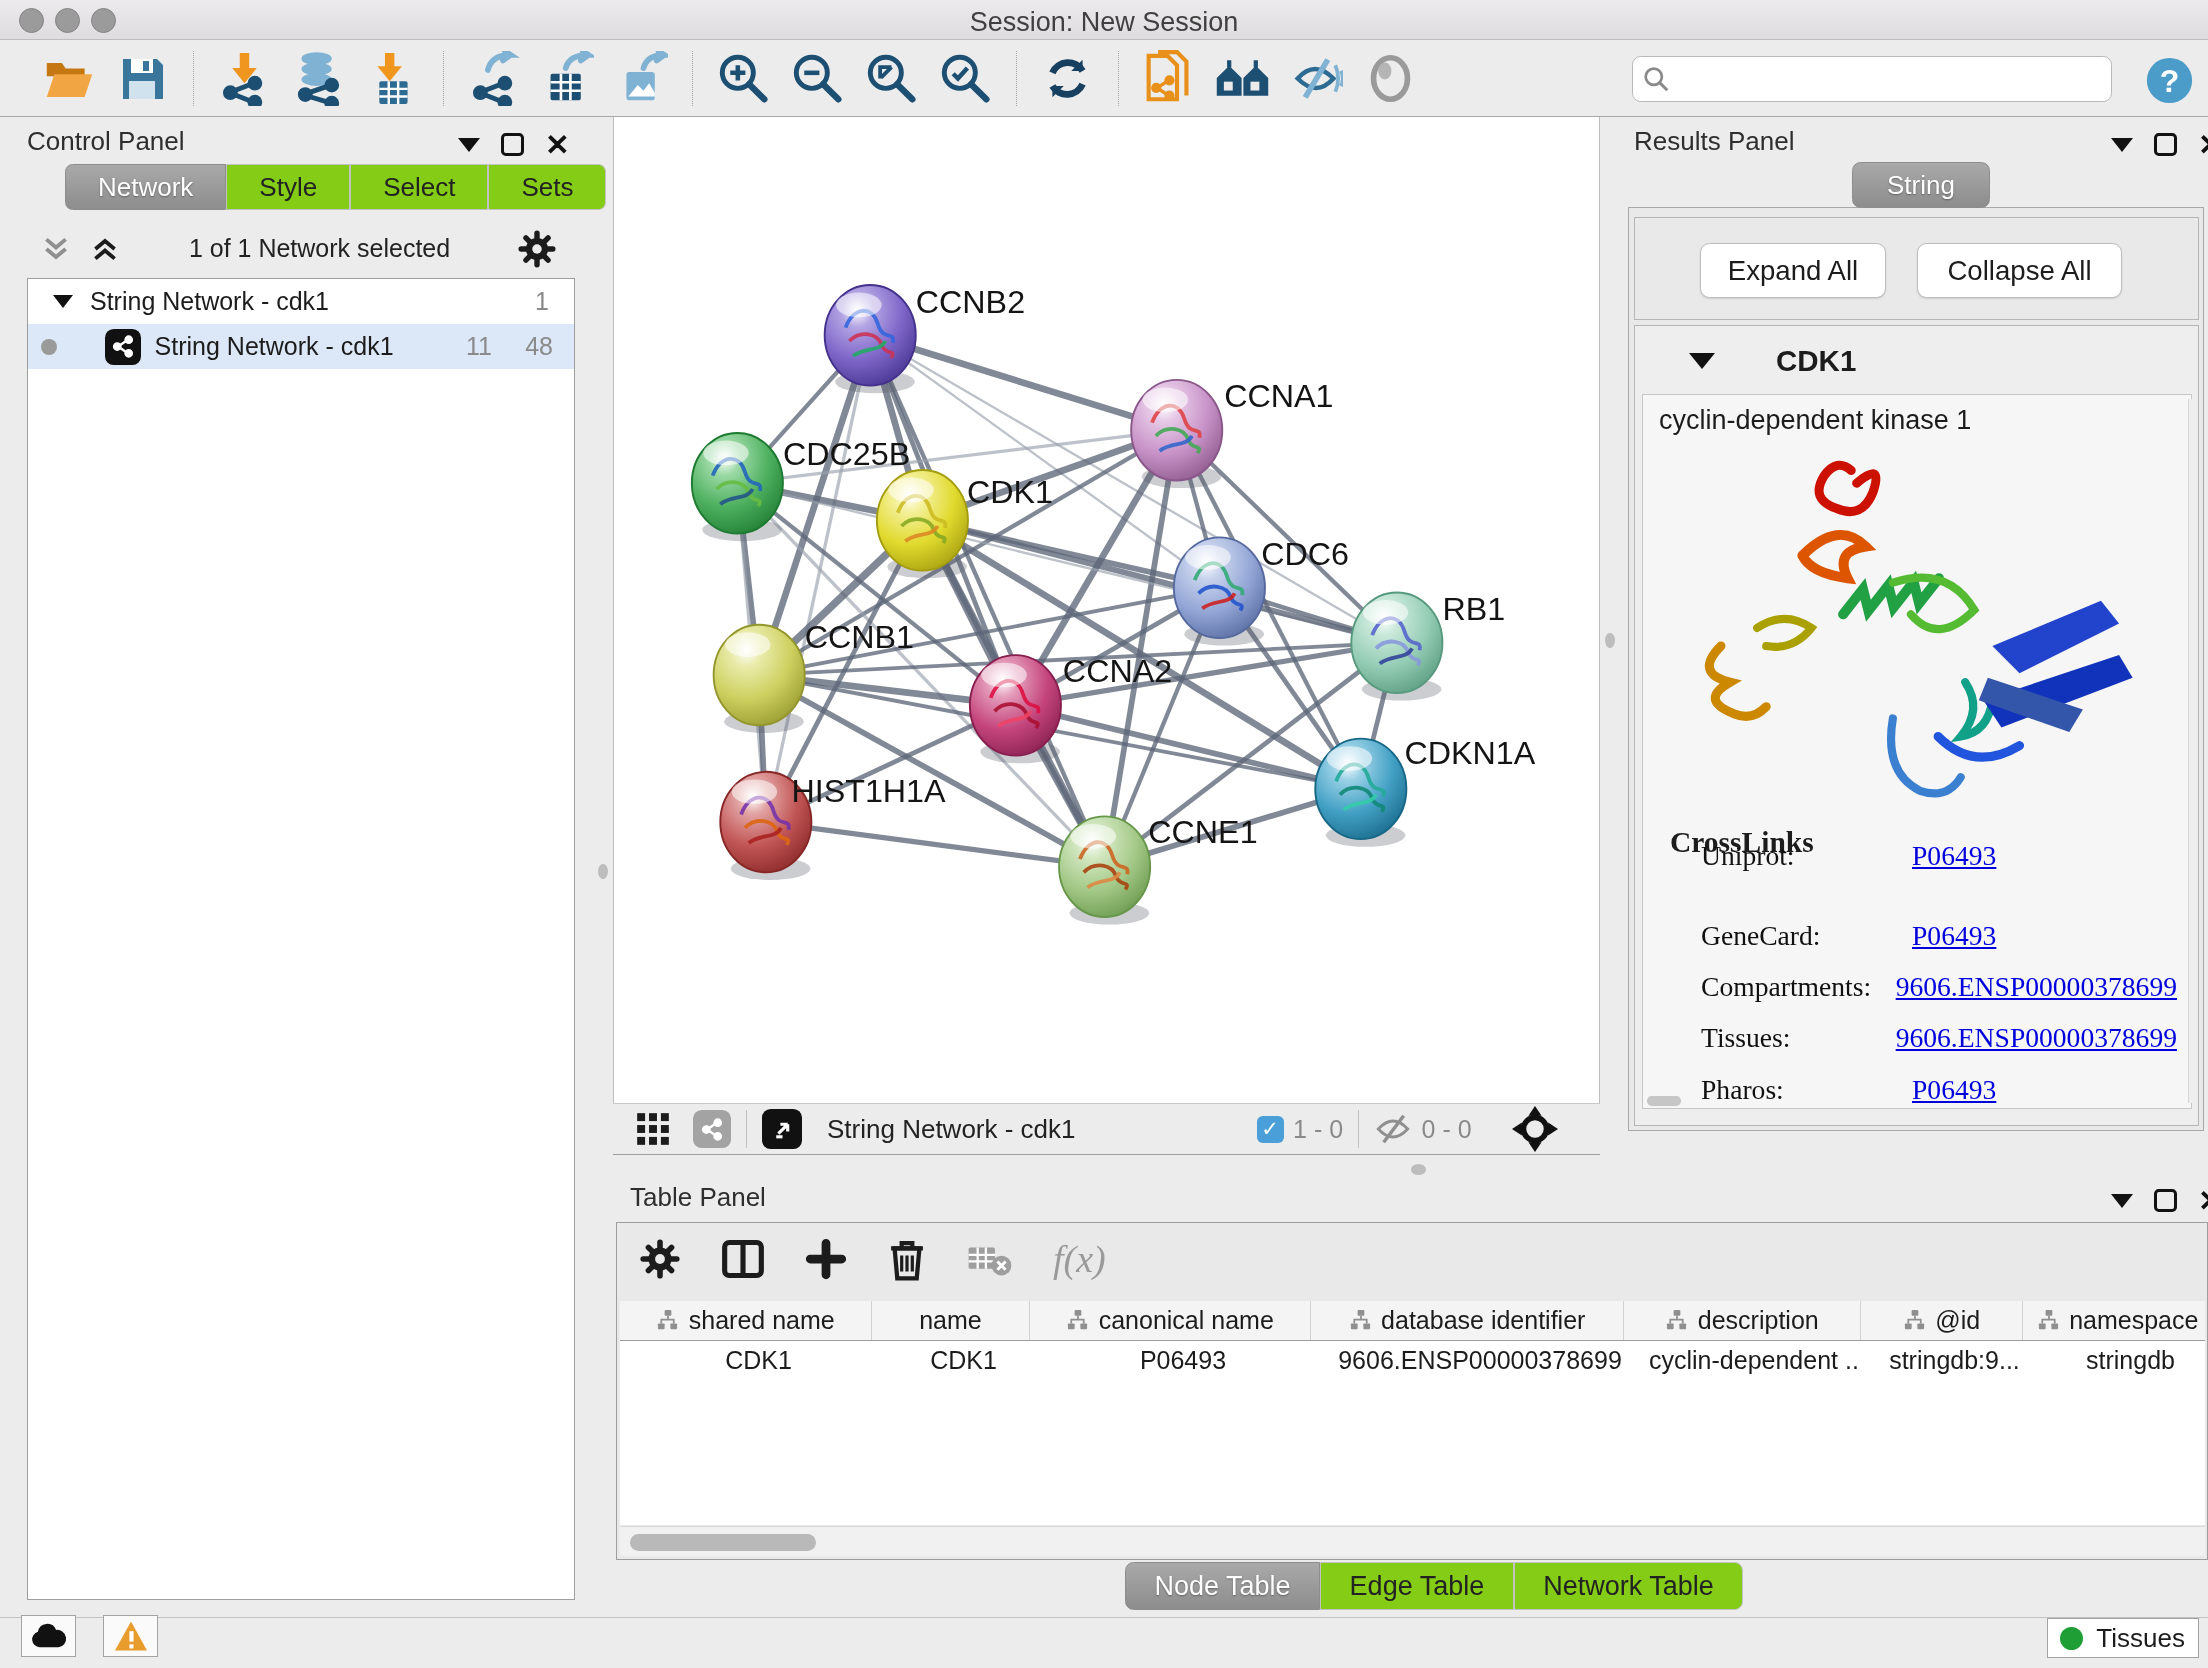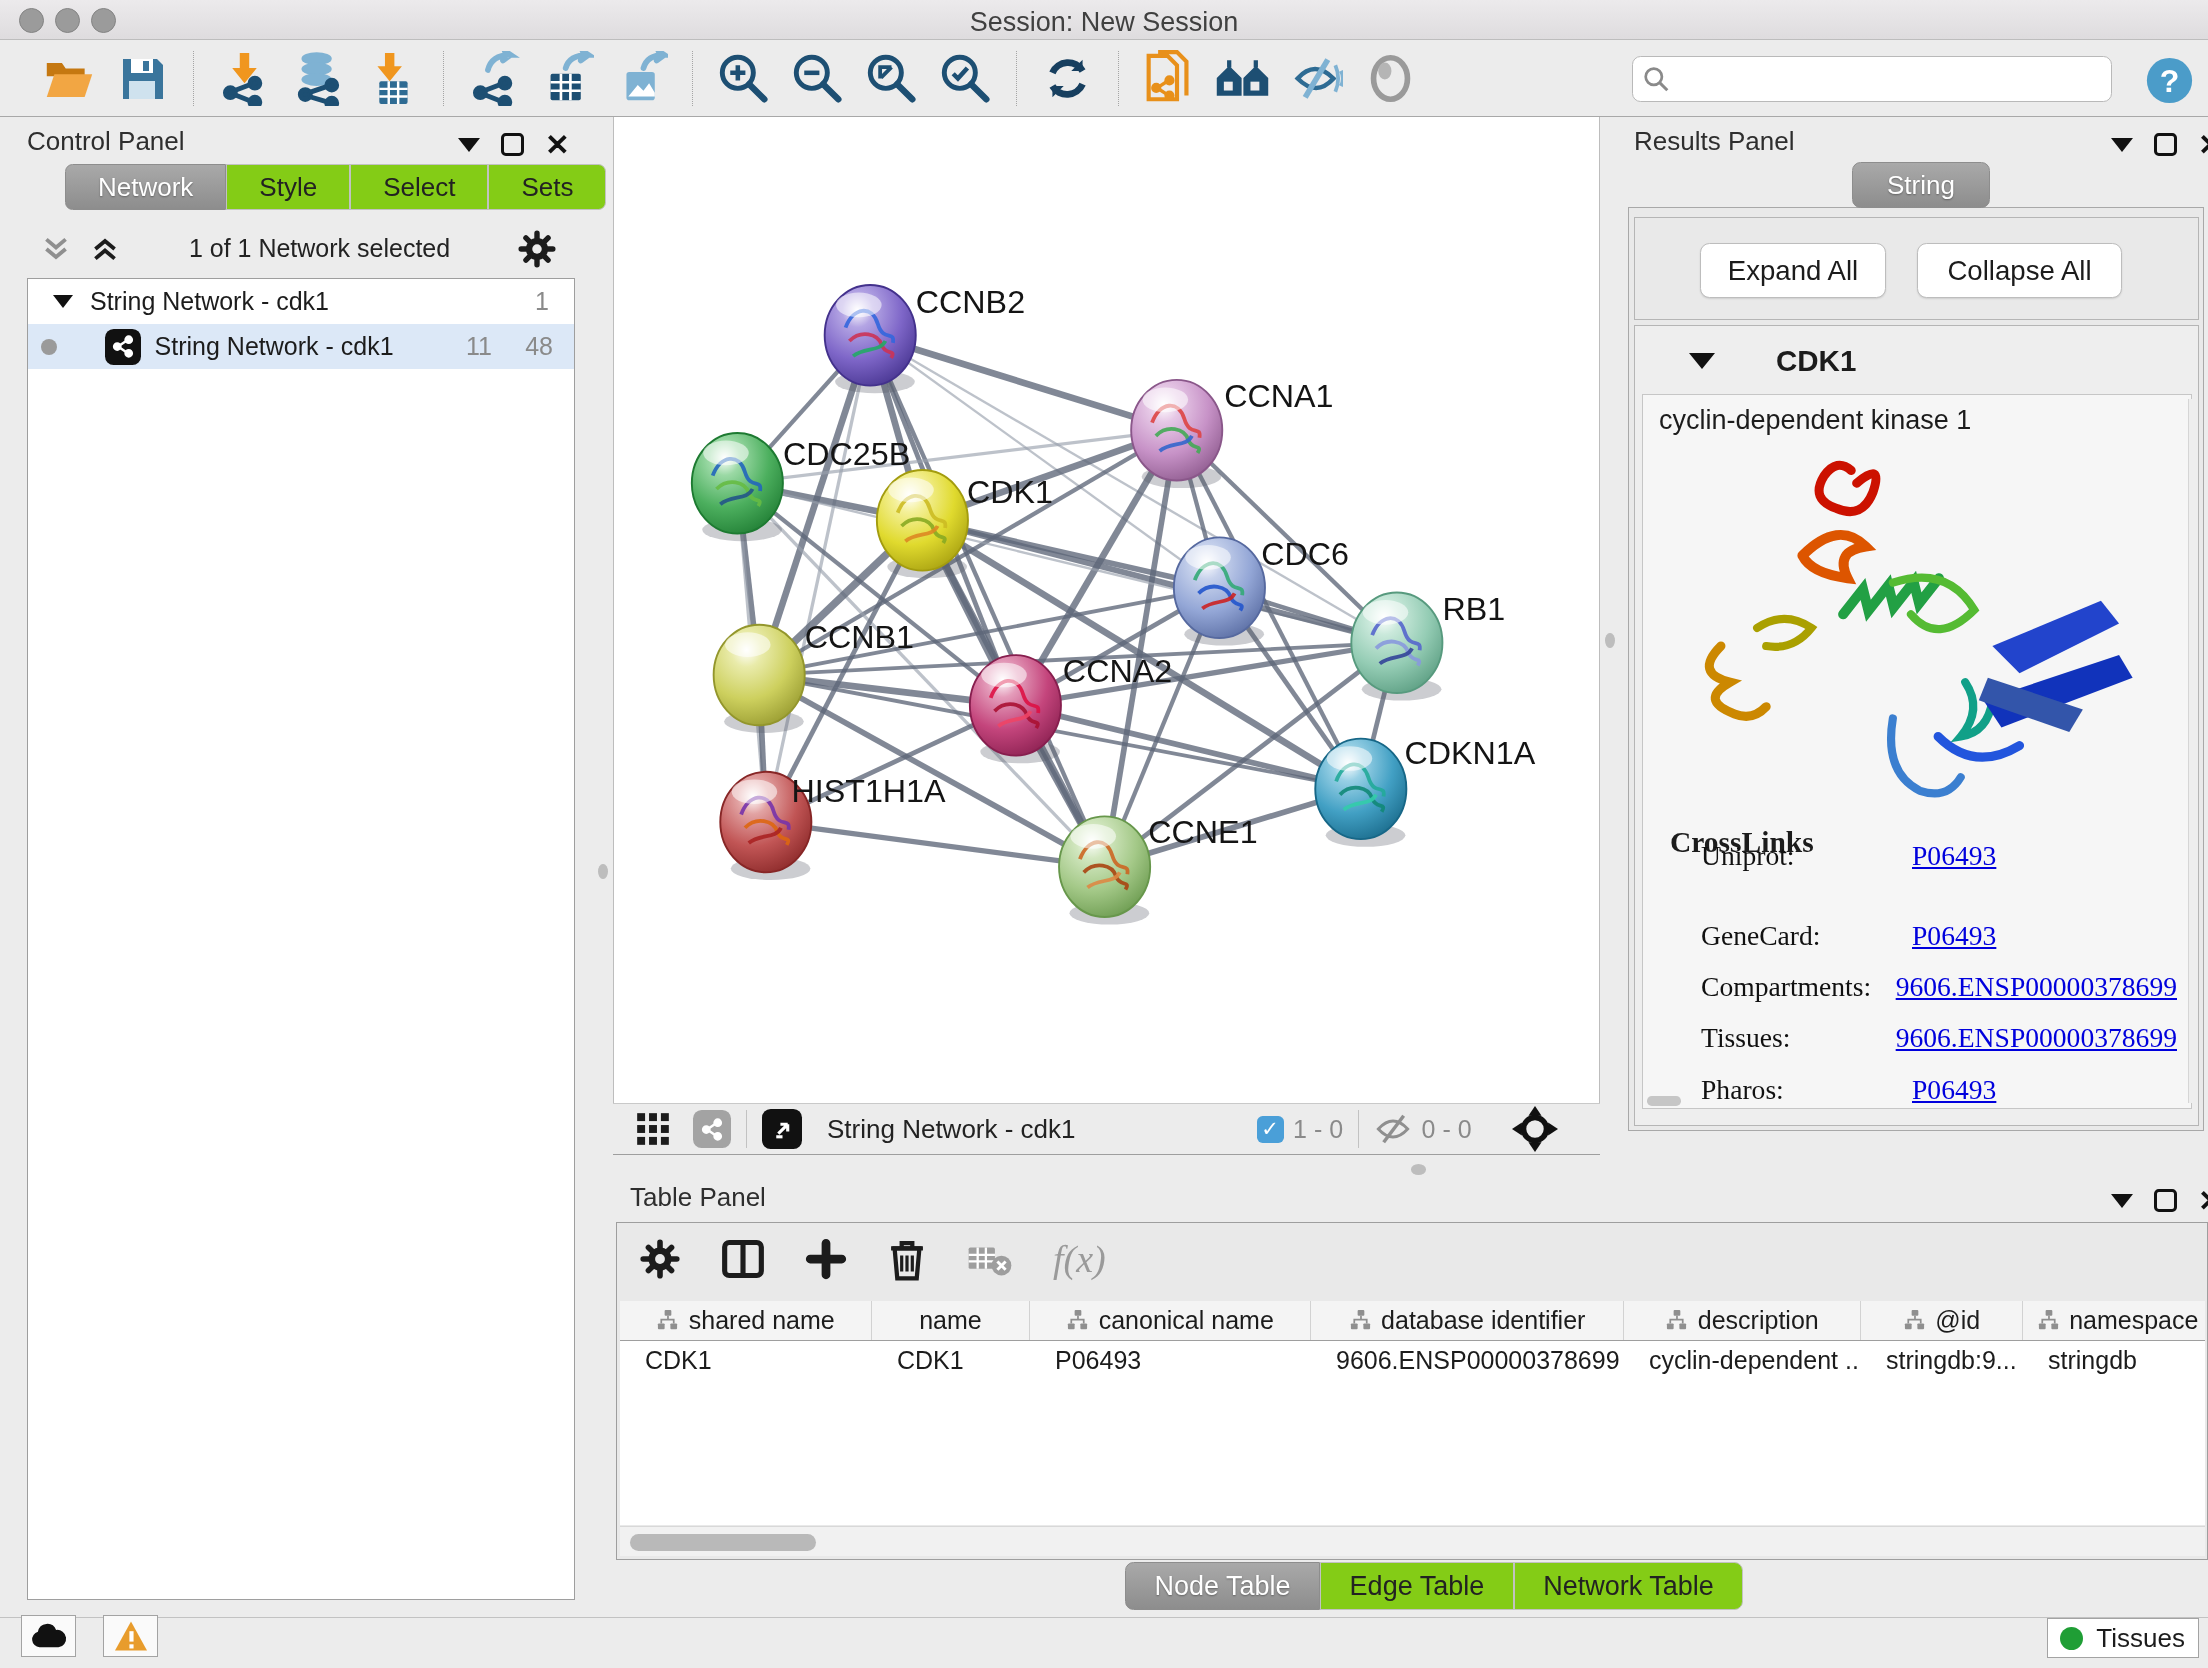--- a/index.html
+++ b/index.html
@@ -73,21 +73,21 @@
   .xl-label { width:211px; color:#111; }
   .xl-link { color:#0000dd; text-decoration:underline; }
   #rp-vscroll { left:2188px; top:399px; width:9.5px; height:704px; background:#eee; border-left:1px solid #d5d5d5; }
   #rp-hthumb { left:1647px; top:1096px; width:34px; height:9.5px; background:#c6c6c6; border-radius:4.8px; }
 
   
   #tp-header { left:630px; top:1182px; }
   #tp-box { left:616px; top:1222px; width:1592px; height:338px; background:#e9e9e9; border:1.9px solid #9e9e9e; }
   #tp-toolbar { left:639px; top:1236px; display:flex; align-items:center; gap:40px; }
   #fx-label { font-size:38px; font-style:italic; color:#9a9a9a; font-family:"Liberation Serif", serif; }
-  #tp-table { left:620px; top:1301px; width:1585px; height:224px; background:#fff; overflow:hidden; }
+  #tp-table { left:620px; top:1301px; width:1585px; height:224px; background:#fff; overflow:hidden;text-align:center; }
   #tp-head { display:flex; height:40px; background:#f4f4f4; border-bottom:1.9px solid #9e9e9e; }
   .th { display:flex; align-items:center; justify-content:center; gap:9.5px; font-size:25px; color:#1c1c1c; border-right:1px solid #d2d2d2; overflow:hidden; white-space:nowrap; flex:none; }
   #tp-row { display:flex; height:38px; align-items:center; }
   .td { font-size:25px; padding-left:25px; overflow:hidden; white-space:nowrap; flex:none; }
   #tp-hscroll { left:620px; top:1526px; width:1585px; height:30px; background:#f1f1f1; border-top:1px solid #d8d8d8; }
   #tp-hthumb { left:9.5px; top:6.7px; width:186px; height:17px; background:#b9b9b9; border-radius:8.6px; position:absolute; }
   #tp-tabs { left:1125px; top:1562px; display:flex; }
   #tp-tabs .tab { height:48px; padding:0 28.5px; font-size:27px; }
   #tp-tabs .tab:first-child { border-radius:8.6px 0 0 8.6px; }
   #tp-tabs .tab:last-child { border-radius:0 8.6px 8.6px 0; }

